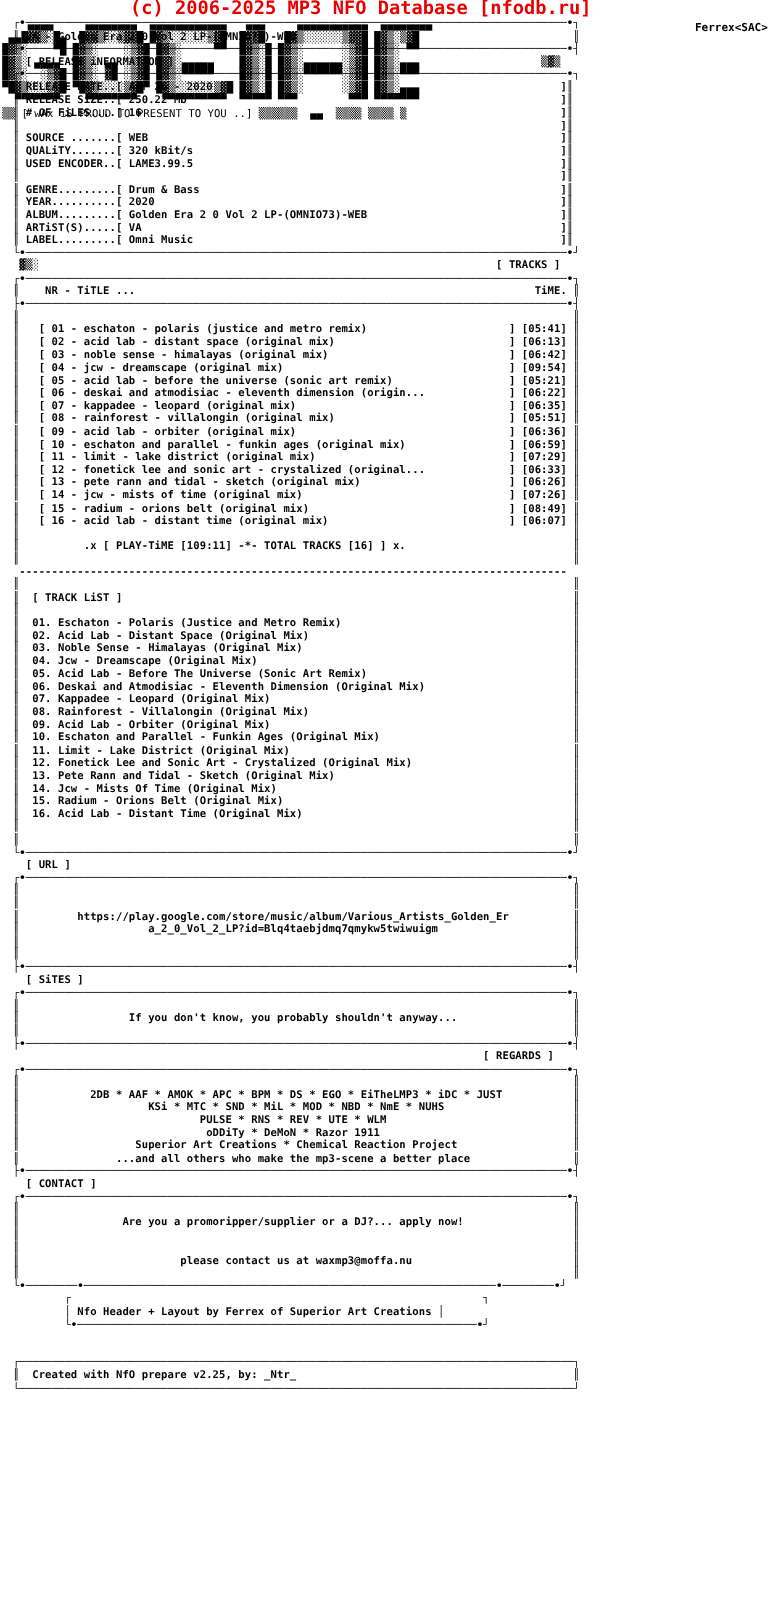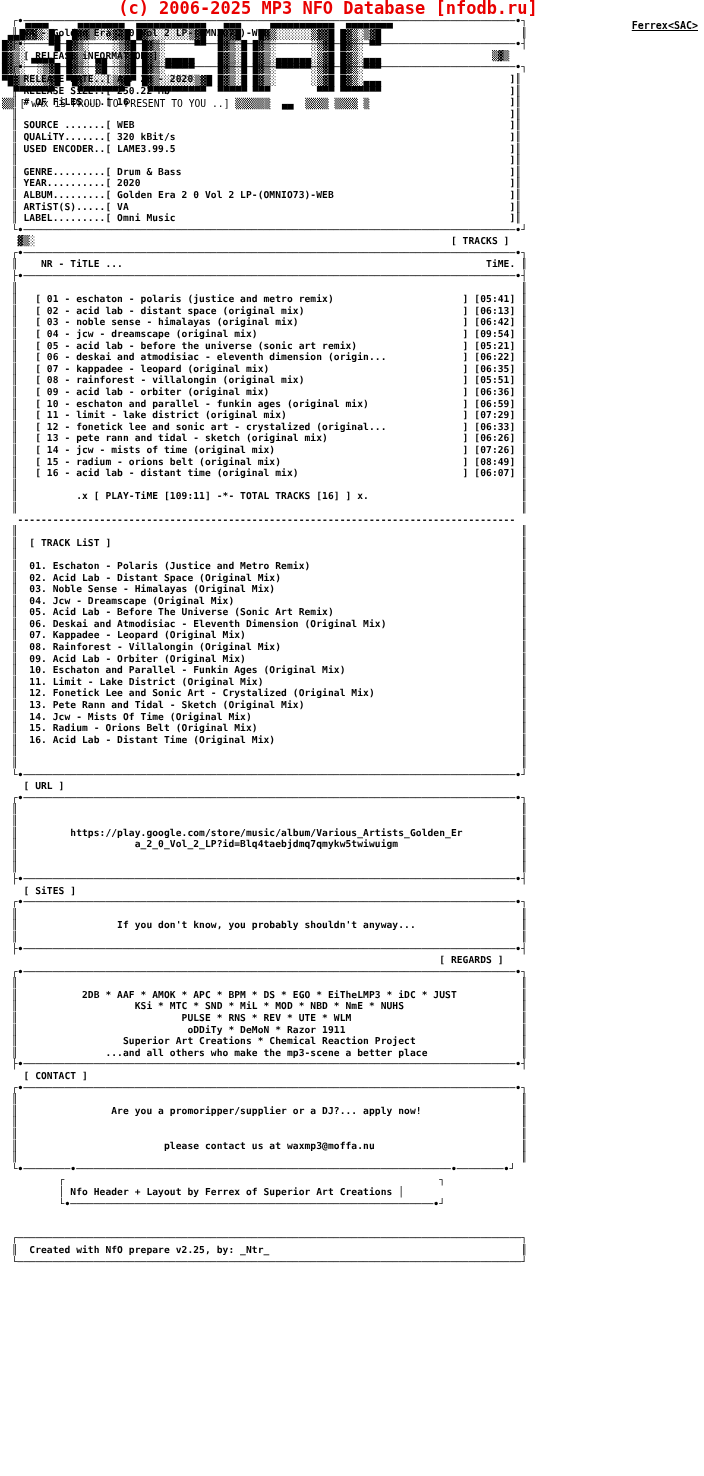--- a/index.html
+++ b/index.html
@@ -72,21 +72,20 @@
   #byline {
     position: absolute;
     top: 20px;
     right: 6px;
     font-family: "DejaVu Sans Mono", "Liberation Mono", monospace;
     font-size: 10px;
     font-weight: bold;
     line-height: 12px;
     color: #000;
     white-space: pre;
-    text-decoration: underline;
   }
 </style>
 </head>
 <body>
 
 <div id="db-banner">(c) 2006-2025 MP3 NFO Database [nfodb.ru]</div>
 
 <div id="art"><span class="row">    ▄▄▄▄     ▄▄▄▄▄▄▄▄  ▄▄▄▄▄▄▄▄▄▄▄▄   ▄▄▄     ▄▄▄▄▄▄▄▄▄▄▄  ▄▄▄▄▄▄▄▄</span><span class="row"> ▄▄█▓▓▒░█▄  █▓▓▒░░▒▓▓█ █▓▒░░░░░░▒▓█  █▓▓█   █▓▒░░░░░░▒▓▓█ █▓▒░▒▓█</span><span class="row">█▓▒░    ▀█ █▓▒░    ░▒▓█ █▓▒░     ▀▀  █▓▒░█ █▓▒░      ░▒▓█ █▓▒░ ▀▀</span><span class="row">█▓▒░ ▄▄▄▄  █▓▒░ ▄▄ ░▒▓█ █▓▒░▄▄▄▄▄    █▓▒░█ █▓▒░▄▄▄▄▄▄░▒▓█ █▓▒░▄▄▄</span><span class="row">█▓▒░  ░▒▓█ █▓▒░ ▓█ ░▒▓█ █▓▒░▀▀▀▀▀    █▓▒░█ █▓▒░▀▀▀▀▀▀░▒▓█ █▓▒░▀▀▀</span><span class="row">▀█▓▒░░░▒▓█ ▀█▓▒░░░░▒▓█▀ █▓▒░░░░░░▒▓█ █▓▒░█ █▓▒░      ░▒▓█ █▓▒░▄▄▄</span><span class="row">  ▀▀▀▀▀▀▀    ▀▀▀▀▀▀▀▀    ▀▀▀▀▀▀▀▀▀▀  ▀▀▀▀▀ ▀▀▀        ▀▀▀ ▀▀▀▀▀▀▀</span><span class="row">▒▒ [ wAx iS PROUD TO PRESENT TO YOU ..] ▒▒▒▒▒▒  ▄▄  ▒▒▒▒ ▒▒▒▒ ▒</span></div>
 
 <div id="byline">Ferrex&lt;SAC&gt;</div>

